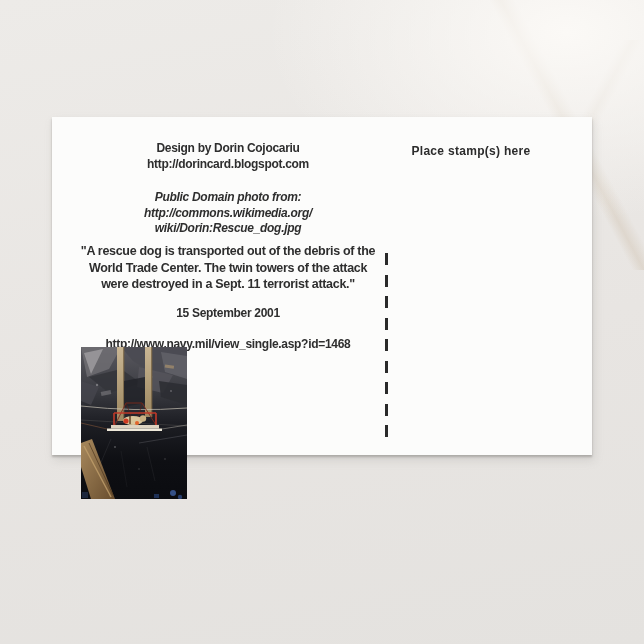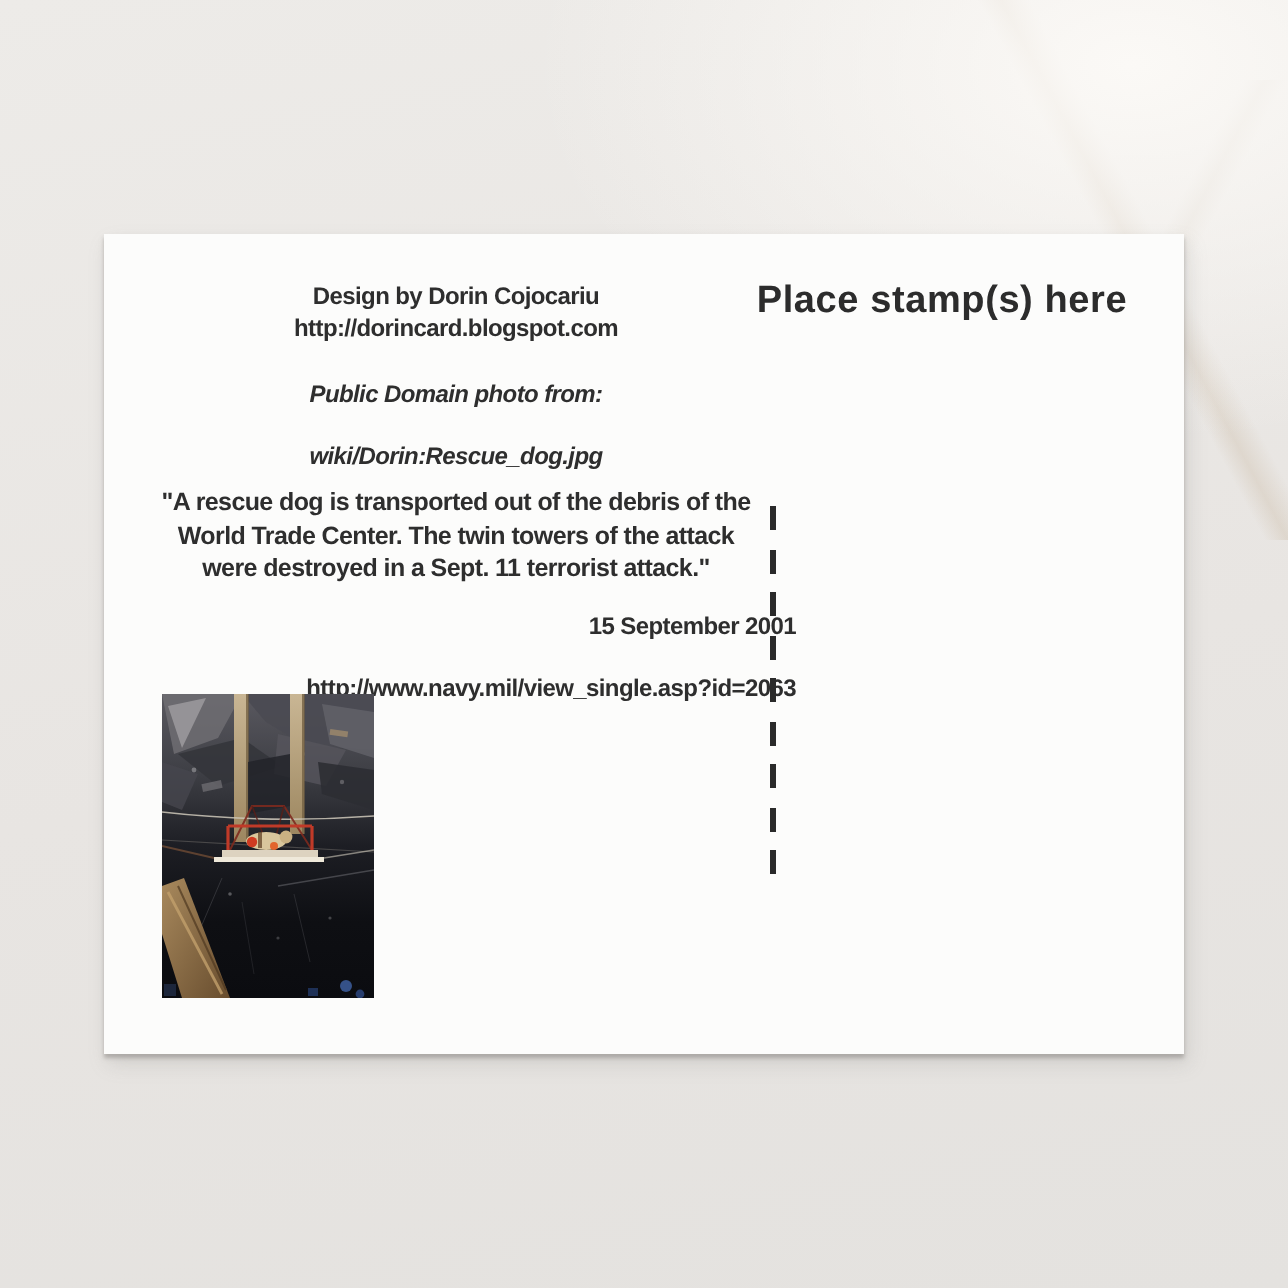--- a/index.html
+++ b/index.html
@@ -15,38 +15,38 @@
       radial-gradient(ellipse 430px 270px at 88% 5%, rgba(252,250,247,0.95), rgba(252,250,247,0) 70%),
       linear-gradient(62deg, rgba(0,0,0,0) 47%, rgba(198,180,156,0.30) 49%, rgba(0,0,0,0) 51.5%),
       linear-gradient(118deg, rgba(0,0,0,0) 46%, rgba(203,192,176,0.28) 48.5%, rgba(0,0,0,0) 51%),
       linear-gradient(170deg, #edebe8 0%, #e8e5e2 55%, #e4e2df 100%);
     background-repeat:no-repeat,no-repeat,no-repeat,no-repeat;
     background-size:100% 100%, 420px 300px, 300px 260px, 100% 100%;
     background-position:0 0, 360px -30px, 420px 40px, 0 0;
   }
   
   .postcard{
-    position:absolute;left:52px;top:117px;width:540px;height:410px;
+    position:absolute;left:52px;top:117px;width:540px;height:338px;
     background:#fcfcfb;
     box-shadow:0 2px 2px rgba(138,135,131,0.55), 2px 5px 9px rgba(138,135,131,0.22);
   }
   .text-col{
     position:absolute;left:6px;top:0;width:340px;
     text-align:center;color:#2e2e2e;font-weight:700;
   }
   .block{position:absolute;left:0;width:100%;margin:0;white-space:nowrap;
          font-size:12px;line-height:15.5px;letter-spacing:-0.3px;}
   .b-credits{top:24px;}
   .b-source{top:73px;font-style:italic;}
   .b-caption{top:126px;font-size:12.5px;line-height:16.5px;}
-  .b-photocredit{top:189px;text-align:right;}
+  .b-photocredit{top:189px;}
   .stamp-note{
     position:absolute;left:324px;top:22px;width:190px;
     text-align:center;color:#2c2c2c;font-weight:700;
-    font-size:19px;line-height:24px;letter-spacing:0.3px;white-space:nowrap;
+    font-size:12px;line-height:24px;letter-spacing:0.3px;white-space:nowrap;
   }
   .divider{
     position:absolute;left:333px;top:136px;width:3px;
     display:flex;flex-direction:column;gap:9.5px;
   }
   .dash{width:3px;height:12px;background:#2a2a2a;}
   .photo{
     position:absolute;left:29px;top:230px;width:106px;height:152px;display:block;
   }
 </style>
@@ -56,32 +56,32 @@
 <div class="scene">
   <div class="postcard">
 
     <div class="text-col">
       <p class="block b-credits">
         <span>Design by Dorin Cojocariu</span><br>
         <span>http://dorincard.blogspot.com</span>
       </p>
       <p class="block b-source">
         <span>Public Domain photo from:</span><br>
-        <br>
+        <span>http://commons.wikimedia.org/</span><br>
         <span>wiki/Dorin:Rescue_dog.jpg</span>
       </p>
       <p class="block b-caption">
         <span>"A rescue dog is transported out of the debris of the</span><br>
         <span>World Trade Center. The twin towers of the attack</span><br>
         <span>were destroyed in a Sept. 11 terrorist attack."</span>
       </p>
       <p class="block b-photocredit">
         <span>15 September 2001</span><br>
         <br>
-        <span>http://www.navy.mil/view_single.asp?id=2063</span>
+        <span>http://www.navy.mil/view_single.asp?id=1468</span>
       </p>
     </div>
 
     <div class="stamp-note">
       <span>Place stamp(s) here</span><br>
     </div>
 
     <div class="divider">
         <div class="dash" style="background: rgb(42, 42, 42);"></div>
         <div class="dash" style="background: rgb(42, 42, 42);"></div>

